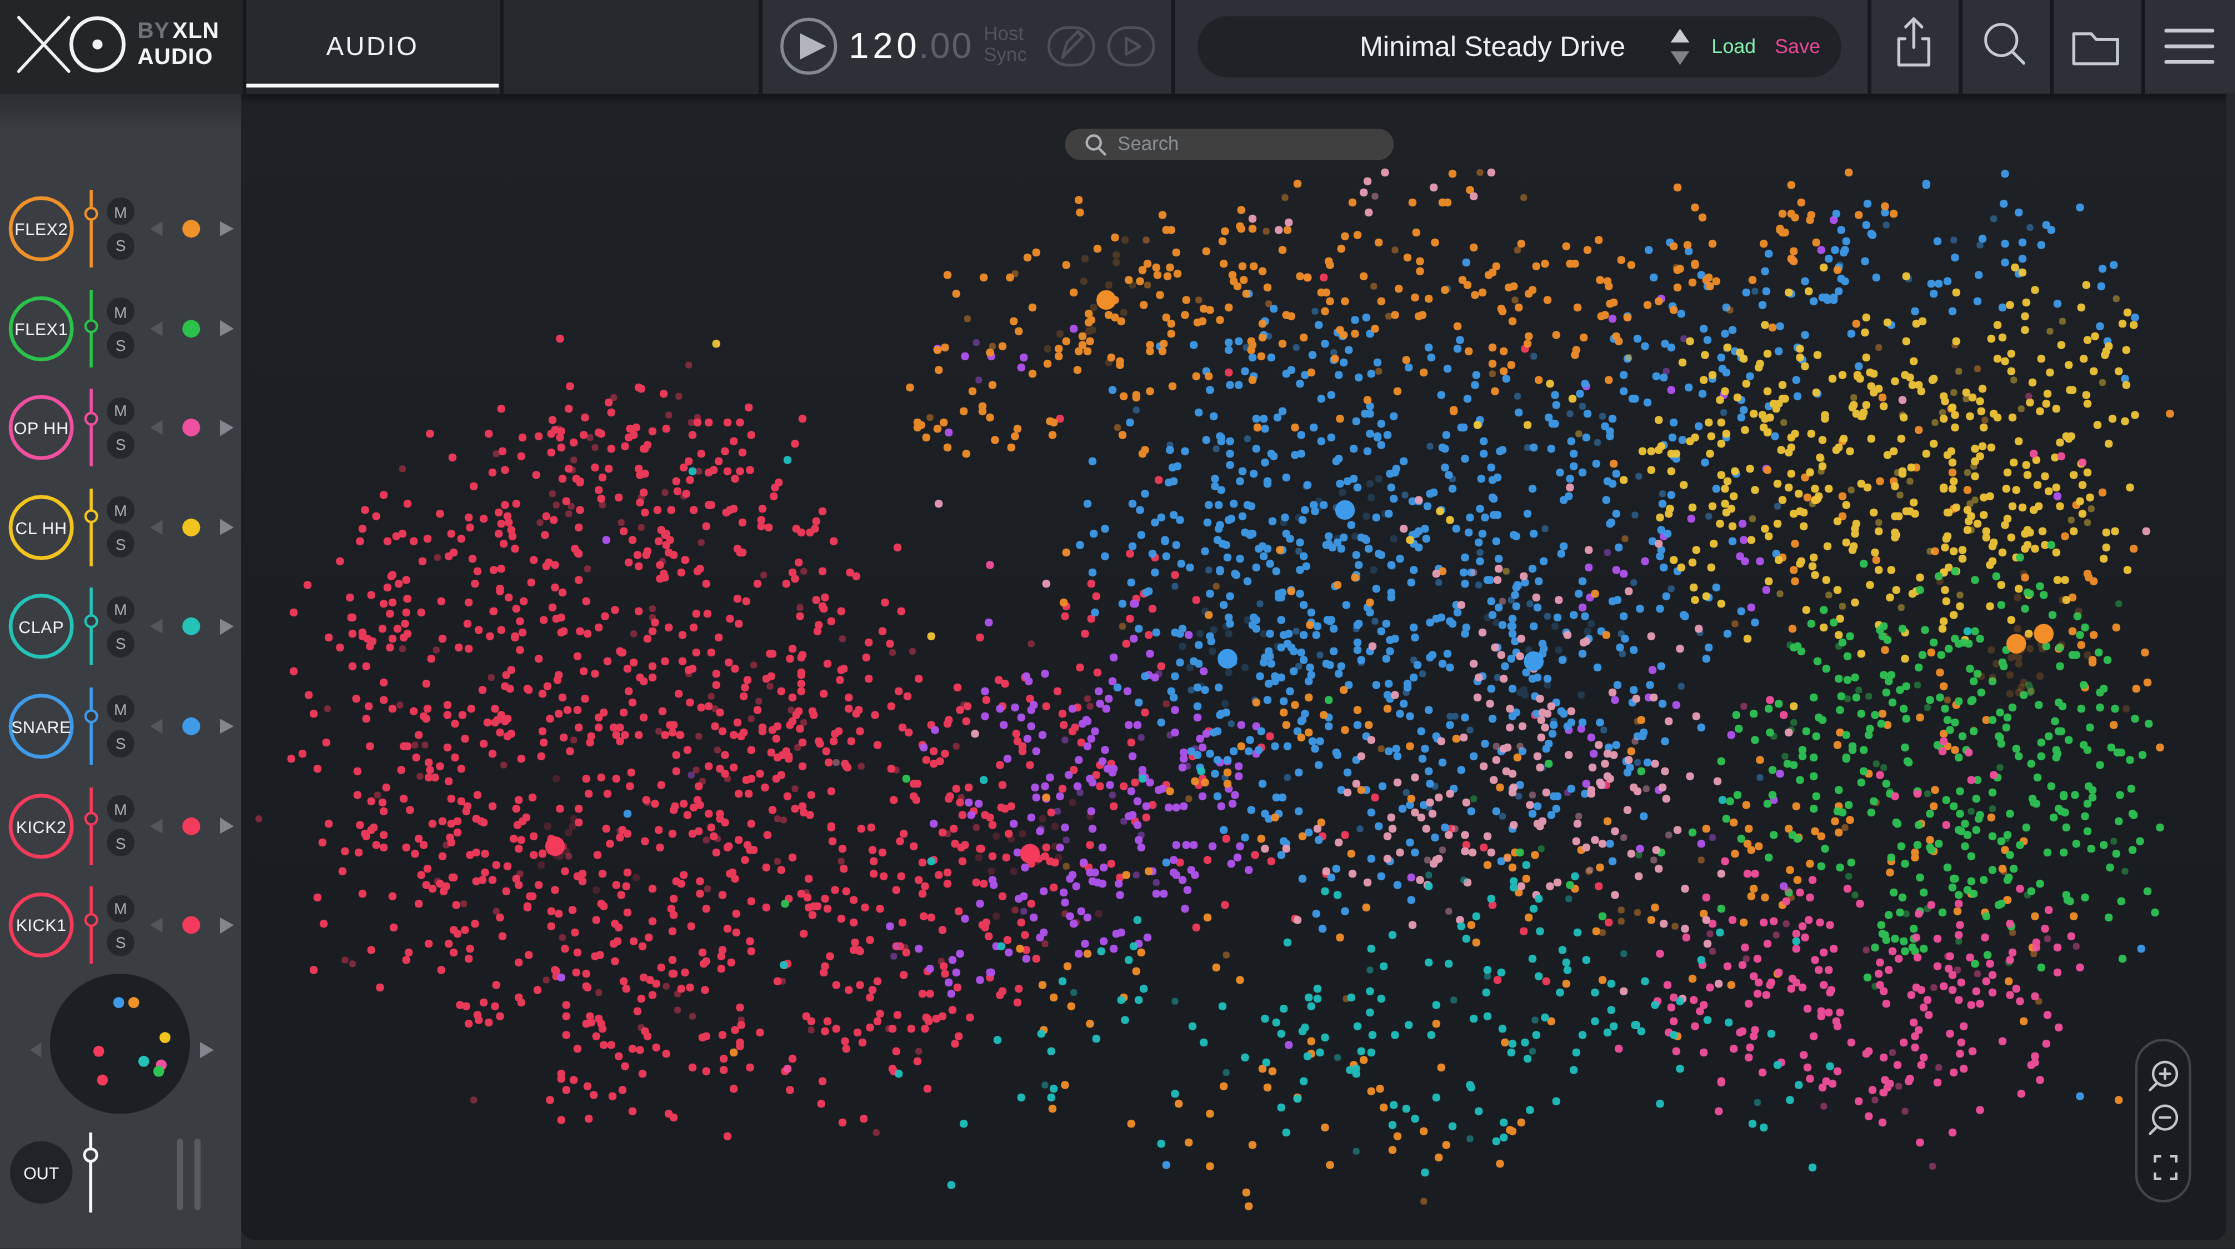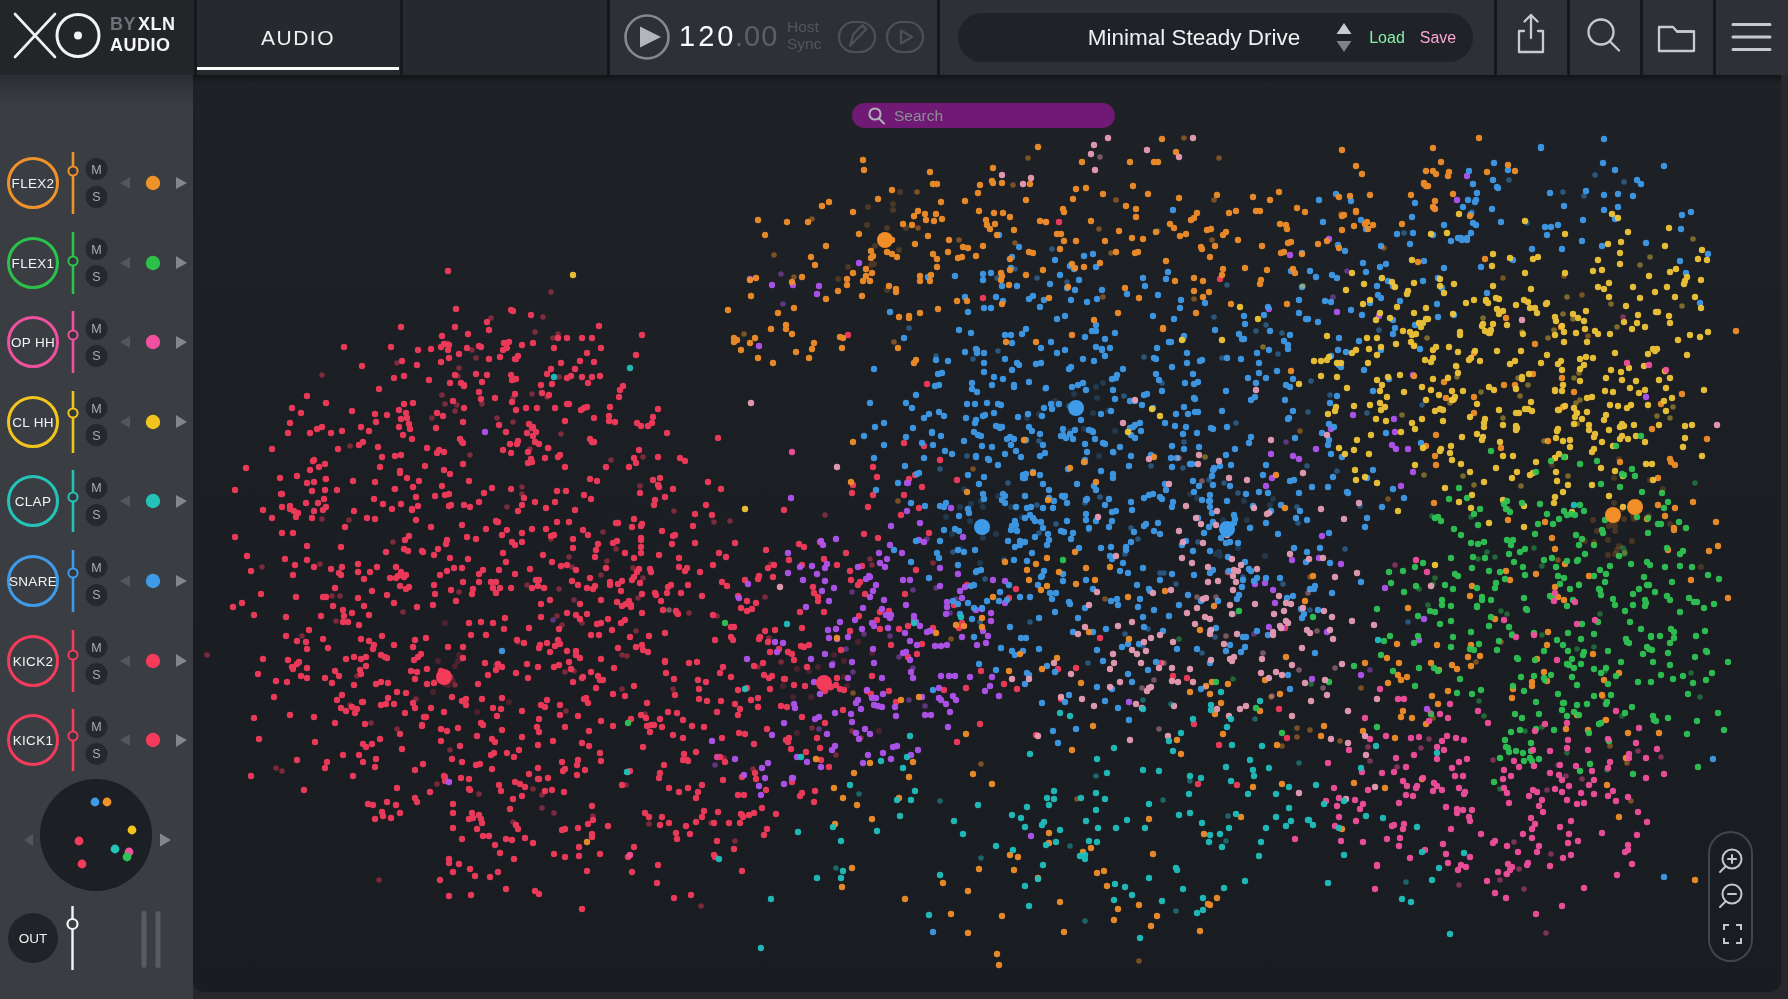--- a/index.html
+++ b/index.html
@@ -13,21 +13,21 @@
 .vdiv{top:0;width:2.5px;height:75px;background:#16181c}
 #spaceline{left:196px;top:67px;width:203px;height:3px;background:#fbfbfc}
 .tabtxt{top:0;height:75px;display:flex;align-items:center;justify-content:center;font-size:21px;letter-spacing:1.5px;color:#eff1f3}
 
 #sidebar{left:0;top:75px;width:193px;height:924px;background:linear-gradient(#2a2d31 0px,#3a3d42 30px,#3a3d42 100%)}
 
 #frame{left:193px;top:75px;width:1595px;height:924px;background:#26282c}
 #canvas{left:193px;top:75px;width:1588px;height:917px;background:linear-gradient(#1e2126,#1a1d22 55%,#191c21);border-radius:0 0 10px 10px}
 #topshadow{left:193px;top:75px;width:1588px;height:9px;background:linear-gradient(rgba(0,0,0,.38),rgba(0,0,0,0))}
 
-#search{left:852px;top:103px;width:263px;height:25px;border-radius:13px;background:#701a75;display:flex;align-items:center;color:#8b9096;font-size:15.5px}
+#search{left:852px;top:103px;width:263px;height:25px;border-radius:13px;background:#404040;display:flex;align-items:center;color:#8b9096;font-size:15.5px}
 
 #zoompill{left:1708px;top:831px;width:45px;height:131px;border-radius:23px;border:2px solid #42464c}
 </style></head>
 <body>
 <div id="root">
 <div class="abs" id="sidebar"></div>
 
 <div class="abs" id="frame"></div>
 <div class="abs" id="canvas"></div>
 <svg class="abs" style="left:193px;top:75px" width="1588" height="917" viewBox="0 0 1588 917">
@@ -134,21 +134,21 @@
 </g>
     </svg>
 
 <div class="abs" style="left:958px;top:13px;width:515px;height:49px;border-radius:24.5px;background:#1f2227"></div>
 <div class="abs" style="left:1064px;top:13px;width:260px;height:49px;display:flex;align-items:center;justify-content:center;font-size:22.5px;color:#eef0f3">Minimal Steady Drive</div>
 <svg class="abs" style="left:1330px;top:13px" width="30" height="49" viewBox="0 0 30 49">
 <path d="M14 10 21.5 21h-15Z" fill="#c8ccd2"></path>
       <path d="M14 39 6.5 28h15Z" fill="#7e8288"></path>
 </svg>
 <div class="abs" style="left:1352px;top:13px;width:70px;height:49px;display:flex;align-items:center;justify-content:center;font-size:16px;color:#86efac">Load</div>
-<div class="abs" style="left:1406px;top:13px;width:64px;height:49px;display:flex;align-items:center;justify-content:center;font-size:16px;color:#f9a8d4">Save</div>
+<div class="abs" style="left:1406px;top:13px;width:64px;height:49px;display:flex;align-items:center;justify-content:center;font-size:16px;color:#ec4899">Save</div>
 
 <svg class="abs" style="left:1496px;top:0" width="292" height="75" viewBox="0 0 292 75">
 <g stroke="#c7cbd1" stroke-width="2.3" fill="none" stroke-linecap="round" stroke-linejoin="round">
 <path d="M28 31h-5v21h24v-21h-5"></path>
         <path d="M35 38V15M28.5 21.5 35 15l6.5 6.5"></path>
 <circle cx="105" cy="32" r="12.5"></circle>
         <line x1="114" y1="41.5" x2="123" y2="50.5"></line>
 <path d="M163 51V27h14l4 4.5h17V51Z"></path>
         <path d="M181 31.5h17"></path>
 <g stroke-width="3">

